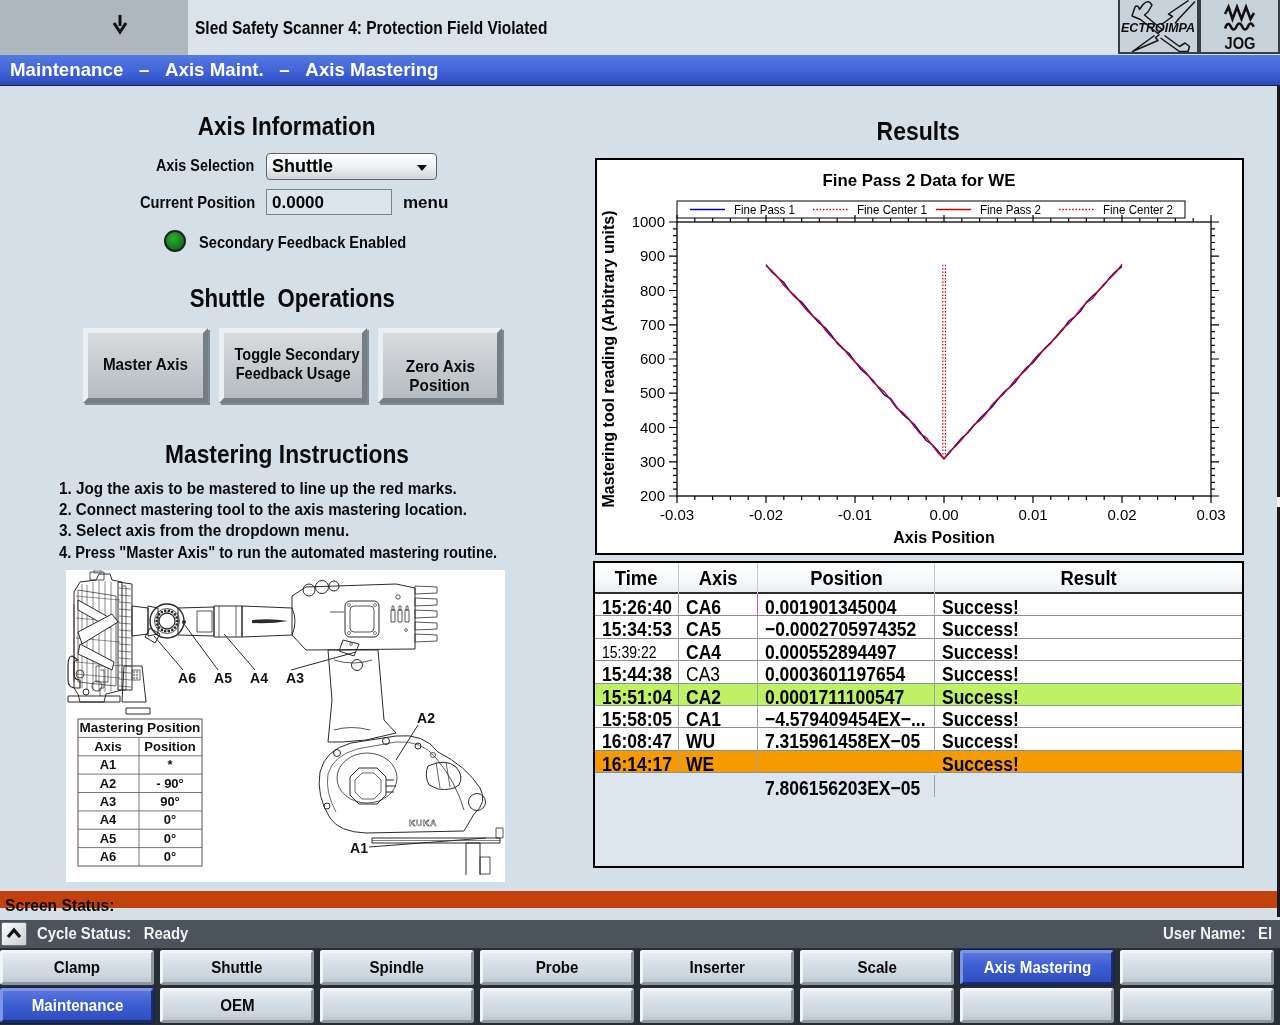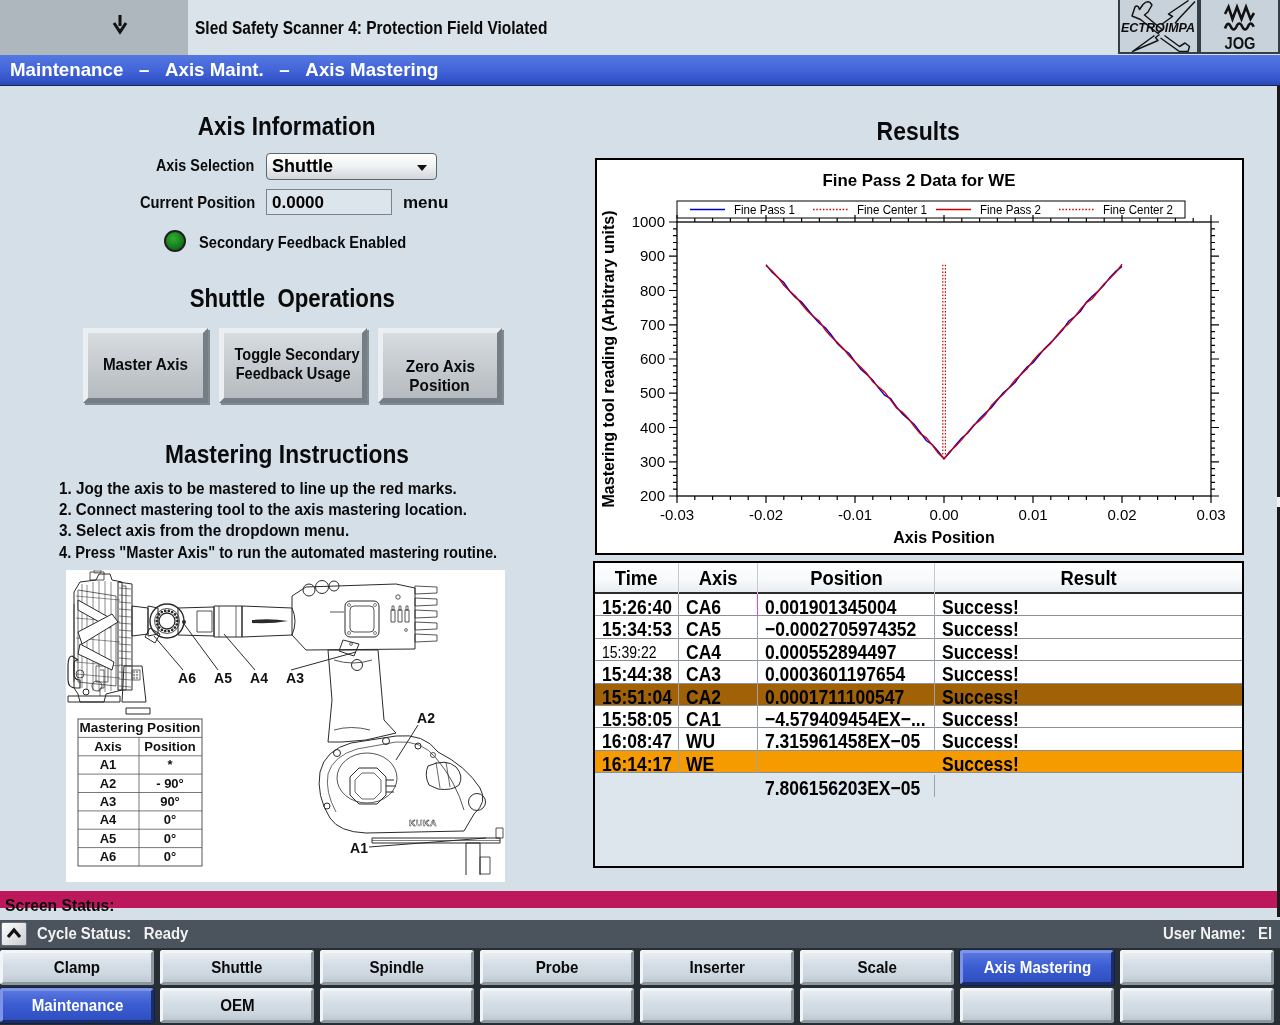--- a/index.html
+++ b/index.html
@@ -18,21 +18,21 @@
 .h1 { font-size:25px; font-weight:bold; color:#0a0a0a; text-align:center; }
 .lbl { font-size:17px; font-weight:bold; color:#0a0a0a; }
 #dd { left:266px; top:153px; width:171px; height:27px; background:linear-gradient(#ffffff,#eff1f2 50%,#d2d6da); border:1px solid #5d656d; border-radius:4px; }
 #dd .t { position:absolute; left:5px; top:2px; font-size:18px; font-weight:bold; }
 #dd .arr { position:absolute; right:9px; top:11px; width:0; height:0; border-left:5.5px solid transparent; border-right:5.5px solid transparent; border-top:6.5px solid #111; }
 #inp { left:266px; top:189px; width:126px; height:26px; background:#dde5ec; border:1px solid #79838d; }
 #inp .t { position:absolute; left:5px; top:3px; font-size:17px; font-weight:bold; }
 #led { left:164px; top:230px; width:22px; height:22px; border-radius:50%; background:radial-gradient(circle at 40% 35%, #2fae33, #157a1a 60%, #0c5c10); border:2px solid #202020; }
 .btn3d { background:linear-gradient(#d8dcdf,#c3c8cd 60%,#b5bbc0); border-style:solid; border-width:5px; border-color:#eceff1 #757e84 #757e84 #eceff1; box-shadow:2px 2px 0 0 #818a91; text-align:center; color:#0a0a0a; font-weight:bold; font-size:17px; }
 #instr { left:59px; top:478px; width:470px; font-size:16px; font-weight:bold; color:#0a0a0a; line-height:21.2px; }
-#sstat { left:0; top:891px; width:1280px; height:17px; background:#be185d; }
+#sstat { left:0; top:891px; width:1280px; height:17px; background:#c2410c; }
 #cbar { left:0; top:920px; width:1280px; height:28px; background:#4b545c; color:#f2f2f2; font-size:16px; font-weight:bold; }
 #upbtn { left:1px; top:922px; width:26px; height:24px; background:linear-gradient(135deg,#fdfdfd,#c9ced3); border:1px solid #6a7278; border-radius:2px; }
 #softarea { left:0; top:948px; width:1280px; height:77px; background:#272e34; }
 .sk { position:absolute; width:154px; height:35px; background:linear-gradient(#e8edf1,#d5dee6 40%,#cdd7df 75%,#bec8d1); border-style:solid; border-width:3px; border-color:#f2f5f8 #8d979f #8d979f #f2f5f8; border-radius:3px; text-align:center; font-size:17px; font-weight:bold; color:#0a0a0a; line-height:29px; }
 .skb { background:linear-gradient(#5a76de,#3c5ed3 45%,#2f4fc0); border-color:#7e94e6 #1c2c66 #1c2c66 #7e94e6; color:#fff; box-shadow:0 0 0 1px #10204d; }
 #rscroll { left:1277px; top:86px; width:3px; height:831px; background:#1a1a1a; }
 #rthumb { left:1277px; top:497px; width:3px; height:10px; background:#f0f0f0; }
 </style>
 </head>
 <body>
@@ -323,25 +323,25 @@
         <div style="position:absolute;left:340px;top:0;width:307px;height:22.4px;font-size:20px;font-weight:bold;line-height:27px;"><span class="cxl" style="transform:scaleX(0.875);margin-left:7px;">Success!</span></div>
       </div>
       <div style="position:absolute;left:0;top:75.8px;width:647px;height:22.4px;background:#ffffff;border-bottom:1px solid #8a9096;">
         <div style="position:absolute;left:0px;top:0;width:84px;height:22.4px;border-right:1px solid #9aa2aa;font-size:16px;font-weight:normal;line-height:27px;"><span class="cxl" style="transform:scaleX(0.875);margin-left:7px;">15:39:22</span></div>
         <div style="position:absolute;left:84px;top:0;width:79px;height:22.4px;border-right:1px solid #9aa2aa;font-size:20px;font-weight:bold;line-height:27px;"><span class="cxl" style="transform:scaleX(0.875);margin-left:7px;">CA4</span></div>
         <div style="position:absolute;left:163px;top:0;width:177px;height:22.4px;border-right:1px solid #9aa2aa;font-size:20px;font-weight:bold;line-height:27px;"><span class="cxl" style="transform:scaleX(0.875);margin-left:7px;">0.000552894497</span></div>
         <div style="position:absolute;left:340px;top:0;width:307px;height:22.4px;font-size:20px;font-weight:bold;line-height:27px;"><span class="cxl" style="transform:scaleX(0.875);margin-left:7px;">Success!</span></div>
       </div>
       <div style="position:absolute;left:0;top:98.2px;width:647px;height:22.4px;background:#ffffff;border-bottom:1px solid #8a9096;">
         <div style="position:absolute;left:0px;top:0;width:84px;height:22.4px;border-right:1px solid #9aa2aa;font-size:20px;font-weight:bold;line-height:27px;"><span class="cxl" style="transform:scaleX(0.875);margin-left:7px;">15:44:38</span></div>
-        <div style="position:absolute;left:84px;top:0;width:79px;height:22.4px;border-right:1px solid #9aa2aa;font-size:20px;font-weight:bold;line-height:27px;"><span class="cxl" style="transform:scaleX(0.875);margin-left:7px;">CA3</span></div>
+        <div style="position:absolute;left:84px;top:0;width:79px;height:22.4px;border-right:1px solid #9aa2aa;font-size:20px;font-weight:normal;line-height:27px;"><span class="cxl" style="transform:scaleX(0.875);margin-left:7px;">CA3</span></div>
         <div style="position:absolute;left:163px;top:0;width:177px;height:22.4px;border-right:1px solid #9aa2aa;font-size:20px;font-weight:bold;line-height:27px;"><span class="cxl" style="transform:scaleX(0.875);margin-left:7px;">0.0003601197654</span></div>
         <div style="position:absolute;left:340px;top:0;width:307px;height:22.4px;font-size:20px;font-weight:bold;line-height:27px;"><span class="cxl" style="transform:scaleX(0.875);margin-left:7px;">Success!</span></div>
       </div>
-      <div style="position:absolute;left:0;top:120.6px;width:647px;height:22.4px;background:#a16207;border-bottom:1px solid #8a9096;">
+      <div style="position:absolute;left:0;top:120.6px;width:647px;height:22.4px;background:#bef264;border-bottom:1px solid #8a9096;">
         <div style="position:absolute;left:0px;top:0;width:84px;height:22.4px;border-right:1px solid #9aa2aa;font-size:20px;font-weight:bold;line-height:27px;"><span class="cxl" style="transform:scaleX(0.875);margin-left:7px;">15:51:04</span></div>
         <div style="position:absolute;left:84px;top:0;width:79px;height:22.4px;border-right:1px solid #9aa2aa;font-size:20px;font-weight:bold;line-height:27px;"><span class="cxl" style="transform:scaleX(0.875);margin-left:7px;">CA2</span></div>
         <div style="position:absolute;left:163px;top:0;width:177px;height:22.4px;border-right:1px solid #9aa2aa;font-size:20px;font-weight:bold;line-height:27px;"><span class="cxl" style="transform:scaleX(0.875);margin-left:7px;">0.0001711100547</span></div>
         <div style="position:absolute;left:340px;top:0;width:307px;height:22.4px;font-size:20px;font-weight:bold;line-height:27px;"><span class="cxl" style="transform:scaleX(0.875);margin-left:7px;">Success!</span></div>
       </div>
       <div style="position:absolute;left:0;top:143.0px;width:647px;height:22.4px;background:#ffffff;border-bottom:1px solid #8a9096;">
         <div style="position:absolute;left:0px;top:0;width:84px;height:22.4px;border-right:1px solid #9aa2aa;font-size:20px;font-weight:bold;line-height:27px;"><span class="cxl" style="transform:scaleX(0.875);margin-left:7px;">15:58:05</span></div>
         <div style="position:absolute;left:84px;top:0;width:79px;height:22.4px;border-right:1px solid #9aa2aa;font-size:20px;font-weight:bold;line-height:27px;"><span class="cxl" style="transform:scaleX(0.875);margin-left:7px;">CA1</span></div>
         <div style="position:absolute;left:163px;top:0;width:177px;height:22.4px;border-right:1px solid #9aa2aa;font-size:20px;font-weight:bold;line-height:27px;"><span class="cxl" style="transform:scaleX(0.875);margin-left:7px;">−4.579409454EX−...</span></div>
         <div style="position:absolute;left:340px;top:0;width:307px;height:22.4px;font-size:20px;font-weight:bold;line-height:27px;"><span class="cxl" style="transform:scaleX(0.875);margin-left:7px;">Success!</span></div>

